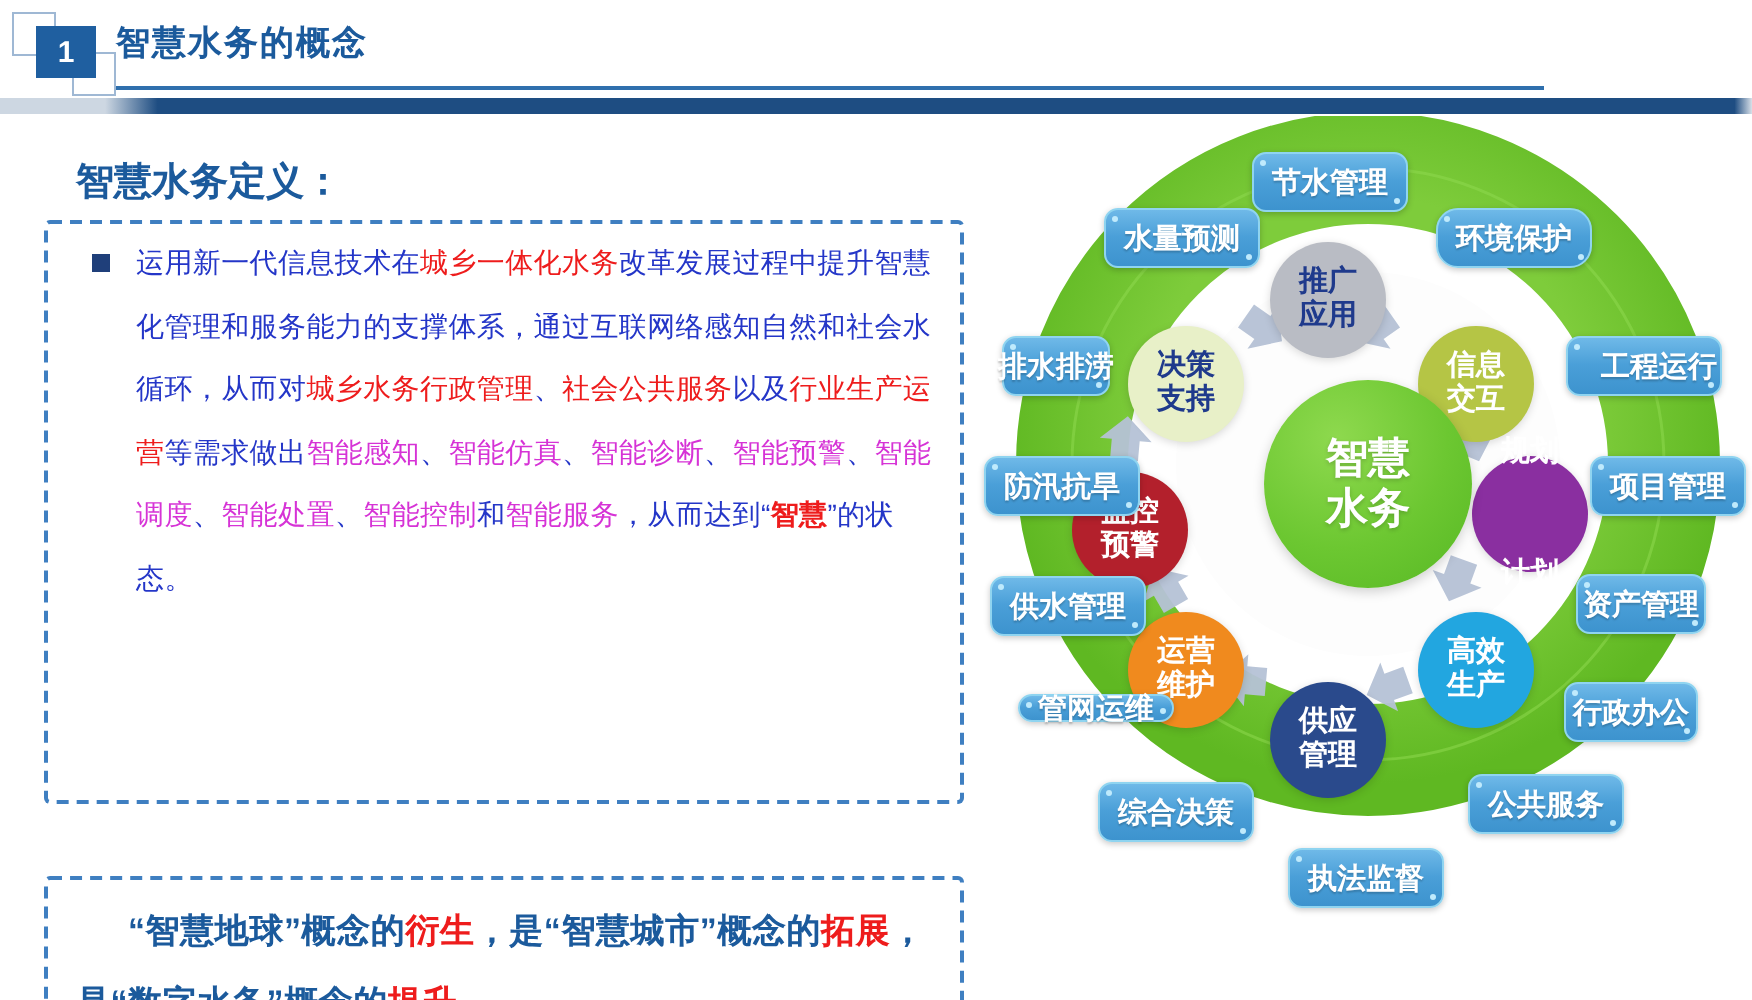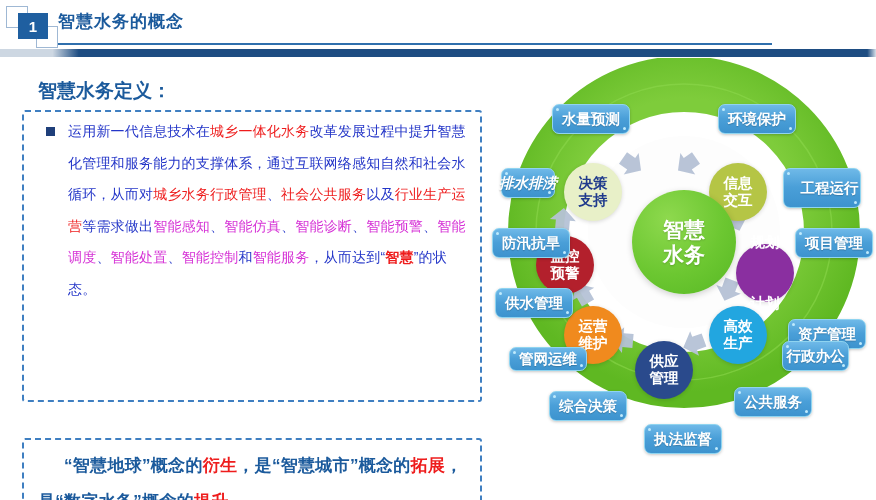--- a/index.html
+++ b/index.html
@@ -200,25 +200,29 @@
         </g>
       <g transform="translate(96,245) rotate(240)">
           <path d="M0,-7 L10,-7 L10,-13 L22,0 L10,13 L10,7 L0,7 Z"></path>
         </g>
       <g transform="translate(70,172) rotate(275)">
           <path d="M0,-7 L10,-7 L10,-13 L22,0 L10,13 L10,7 L0,7 Z"></path>
         </g>
     </g>
   </svg>
 
+  <div class="icirc" style="left: 143px; top: 63px; width: 58px; height: 58px; color: rgb(31, 58, 140); background: radial-gradient(circle at 35% 28%, rgb(185, 188, 196) 0%, rgb(185, 188, 196) 55%, rgb(185, 188, 196) 100%) rgb(185, 188, 196);">
+    <span>推广</span>
+    <span>应用</span>
+  </div>
   <div class="icirc" style="left: 217px; top: 105px; width: 58px; height: 58px; color: rgb(255, 255, 255); background: radial-gradient(circle at 35% 28%, rgb(181, 197, 69) 0%, rgb(181, 197, 69) 55%, rgb(181, 197, 69) 100%) rgb(181, 197, 69);">
     <span>信息</span>
     <span>交互</span>
   </div>
-  <div class="icirc" style="left: 244px; top: 186px; width: 58px; height: 58px; color: rgb(255, 255, 255); background: radial-gradient(circle at 35% 28%, rgb(138, 47, 160) 0%, rgb(138, 47, 160) 55%, rgb(138, 47, 160) 100%) rgb(138, 47, 160); gap: 44px;">
+  <div class="icirc" style="left: 244px; top: 170px; width: 58px; height: 58px; color: rgb(255, 255, 255); background: radial-gradient(circle at 35% 28%, rgb(138, 47, 160) 0%, rgb(138, 47, 160) 55%, rgb(138, 47, 160) 100%) rgb(138, 47, 160); gap: 44px;">
     <span>规划</span>
     <span>计划</span>
   </div>
   <div class="icirc" style="left: 217px; top: 248px; width: 58px; height: 58px; color: rgb(255, 255, 255); background: radial-gradient(circle at 35% 28%, rgb(34, 166, 224) 0%, rgb(34, 166, 224) 55%, rgb(34, 166, 224) 100%) rgb(34, 166, 224);">
     <span>高效</span>
     <span>生产</span>
   </div>
   <div class="icirc" style="left: 143px; top: 283px; width: 58px; height: 58px; color: rgb(255, 255, 255); background: radial-gradient(circle at 35% 28%, rgb(42, 74, 140) 0%, rgb(42, 74, 140) 55%, rgb(42, 74, 140) 100%) rgb(42, 74, 140);">
     <span>供应</span>
     <span>管理</span>
@@ -234,27 +238,28 @@
   <div class="icirc" style="left: 72px; top: 105px; width: 58px; height: 58px; color: rgb(31, 58, 140); background: radial-gradient(circle at 35% 28%, rgb(232, 240, 200) 0%, rgb(232, 240, 200) 55%, rgb(232, 240, 200) 100%) rgb(232, 240, 200);">
     <span>决策</span>
     <span>支持</span>
   </div>
 
   <div class="center-circle">
     <span>智慧</span>
     <span>水务</span>
   </div>
 
-  <div class="olabel" style="left: 226px; top: 46px; width: 78px; height: 30px;">环境保护</div>
-  <div class="olabel" style="left: 291px; top: 110px; width: 78px; height: 40px; padding-left: 19px;">工程运行</div>
+  <div class="olabel" style="left: 134px; top: 18px; width: 78px; height: 30px;">节水管理</div>
+  <div class="olabel" style="left: 226px; top: 46px; width: 78px; height: 30px; border-radius: 11px;">环境保护</div>
+  <div class="olabel" style="left: 291px; top: 110px; width: 78px; height: 30px; padding-left: 19px;">工程运行</div>
   <div class="olabel" style="left: 303px; top: 170px; width: 78px; height: 30px;">项目管理</div>
-  <div class="olabel" style="left: 296px; top: 229px; width: 78px; height: 30px; margin-top: 32px;">资产管理</div>
+  <div class="olabel" style="left: 296px; top: 229px; width: 65px; height: 30px;">资产管理</div>
   <div class="olabel" style="left: 290px; top: 283px; width: 67px; height: 30px;">行政办公</div>
   <div class="olabel" style="left: 242px; top: 329px; width: 78px; height: 30px;">公共服务</div>
   <div class="olabel" style="left: 152px; top: 366px; width: 78px; height: 30px;">执法监督</div>
   <div class="olabel" style="left: 57px; top: 333px; width: 78px; height: 30px;">综合决策</div>
-  <div class="olabel" style="left: 17px; top: 289px; width: 78px; height: 24px;">管网运维</div>
+  <div class="olabel" style="left: 17px; top: 289px; width: 78px; height: 14px;">管网运维</div>
   <div class="olabel" style="left: 3px; top: 230px; width: 78px; height: 30px;">供水管理</div>
   <div class="olabel" style="left: 0px; top: 170px; width: 78px; height: 30px;">防汛抗旱</div>
-  <div class="olabel" style="left: 9px; top: 110px; width: 54px; height: 30px; font-style: italic;">排水排涝</div>
+  <div class="olabel" style="left: 9px; top: 110px; width: 54px; height: 30px;">排水排涝</div>
   <div class="olabel" style="left: 60px; top: 46px; width: 78px; height: 30px;">水量预测</div>
 
 </div>
 
 </body></html>

